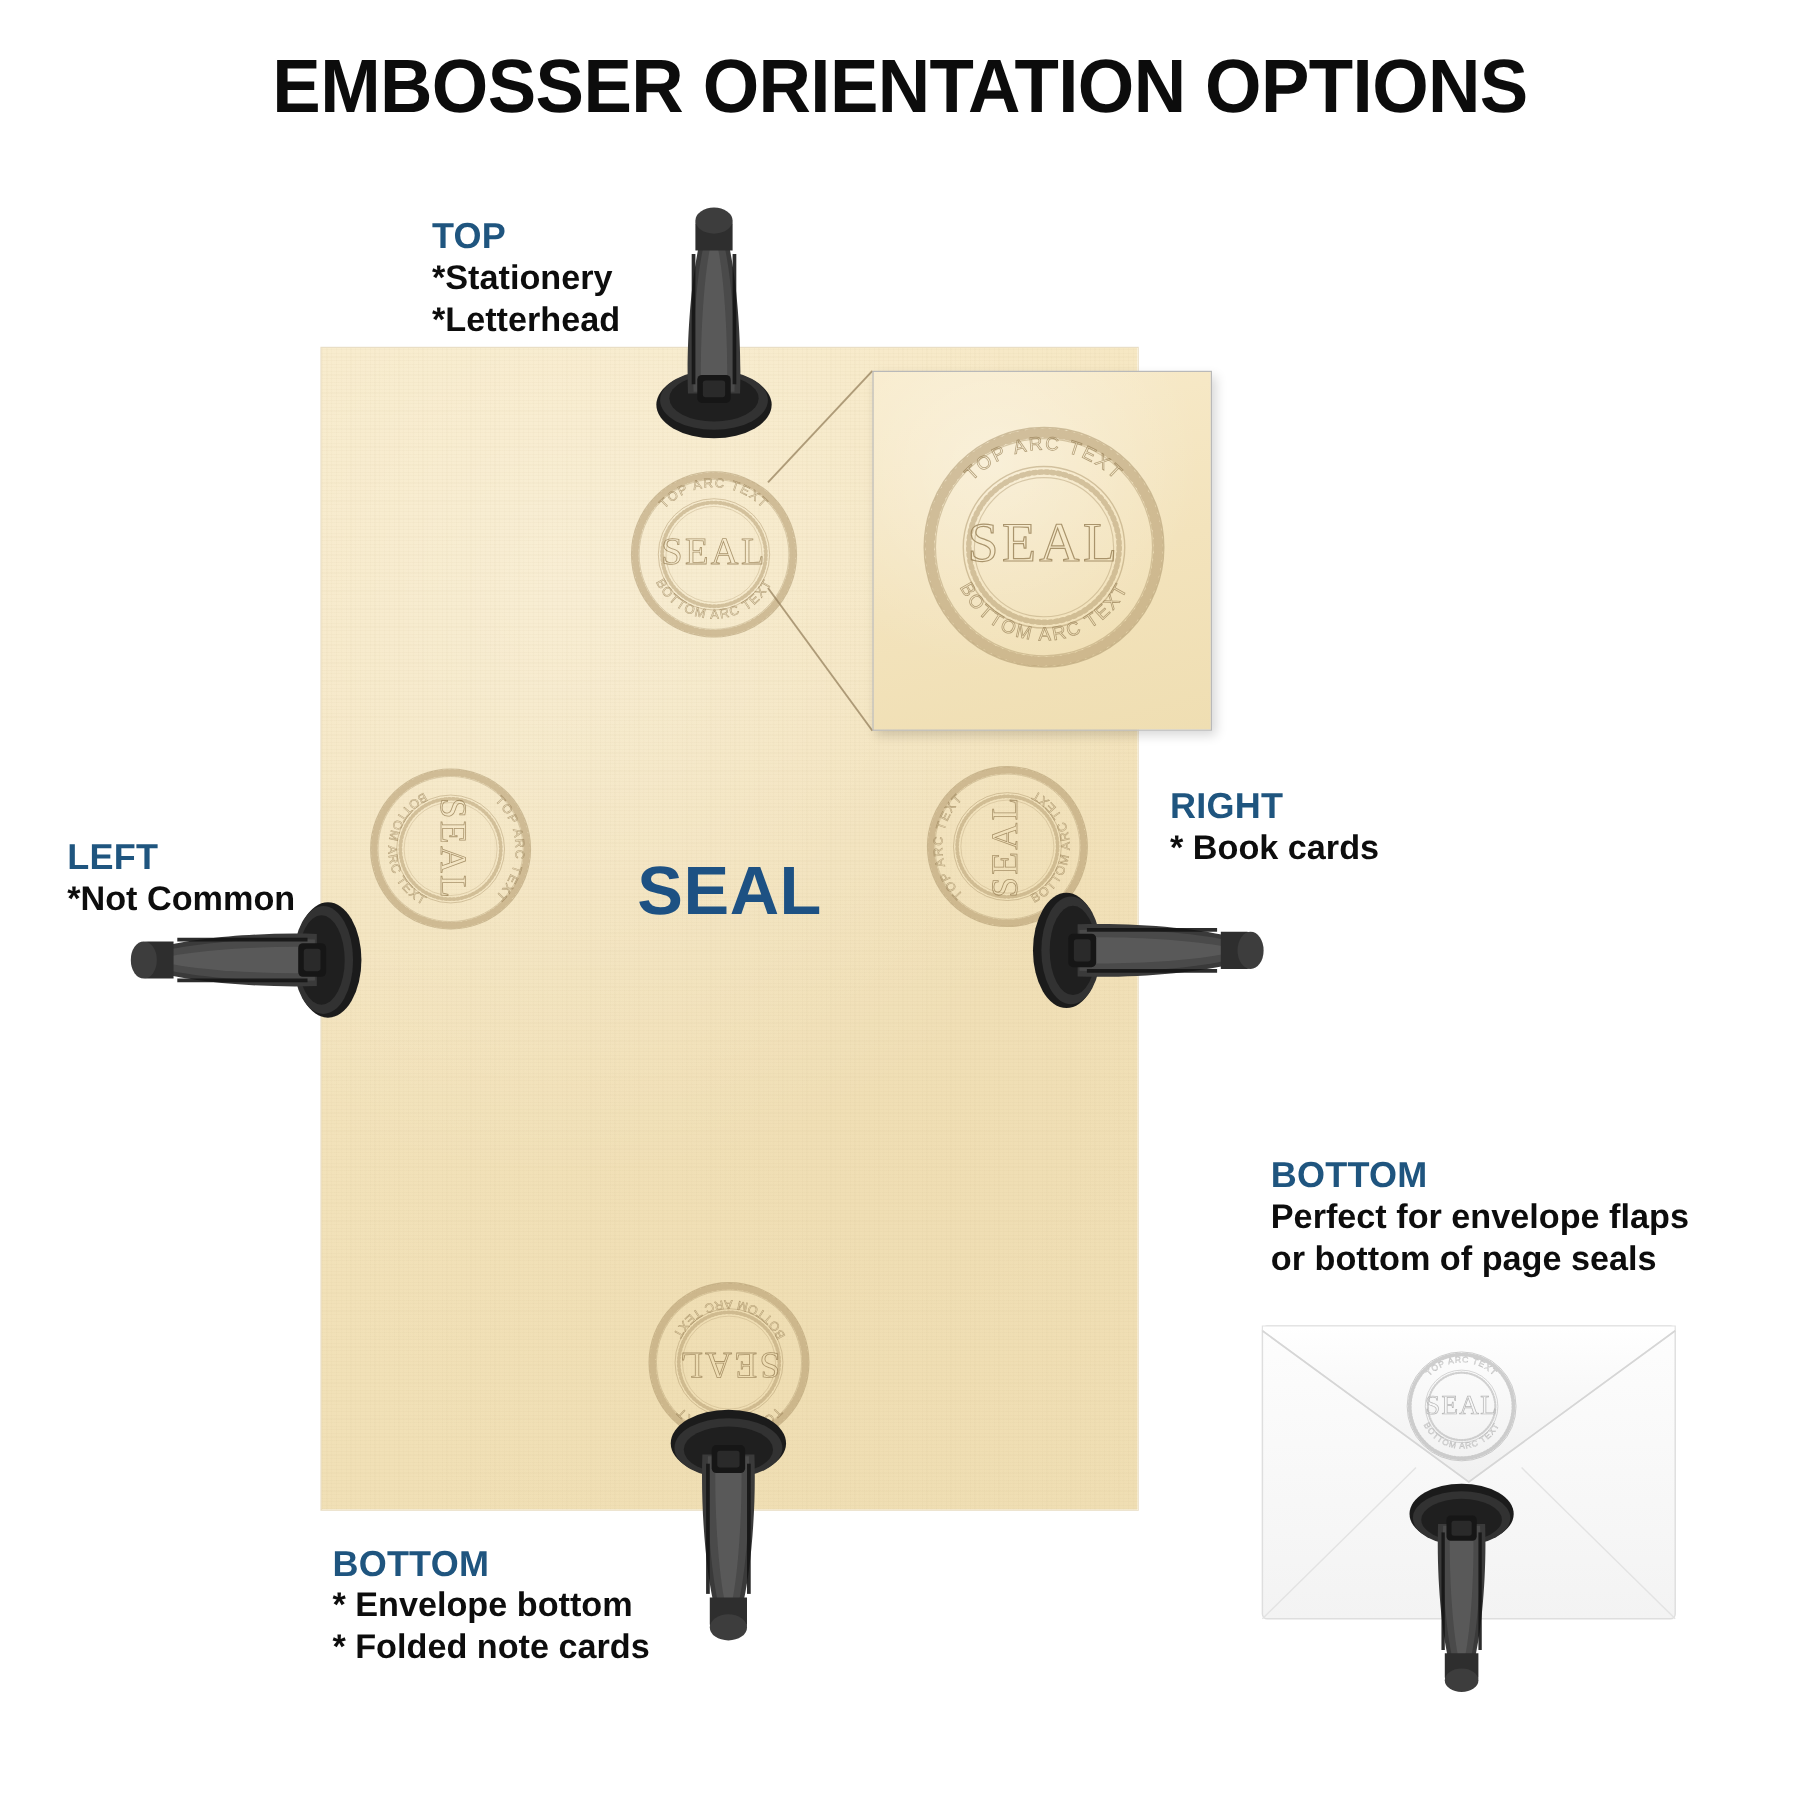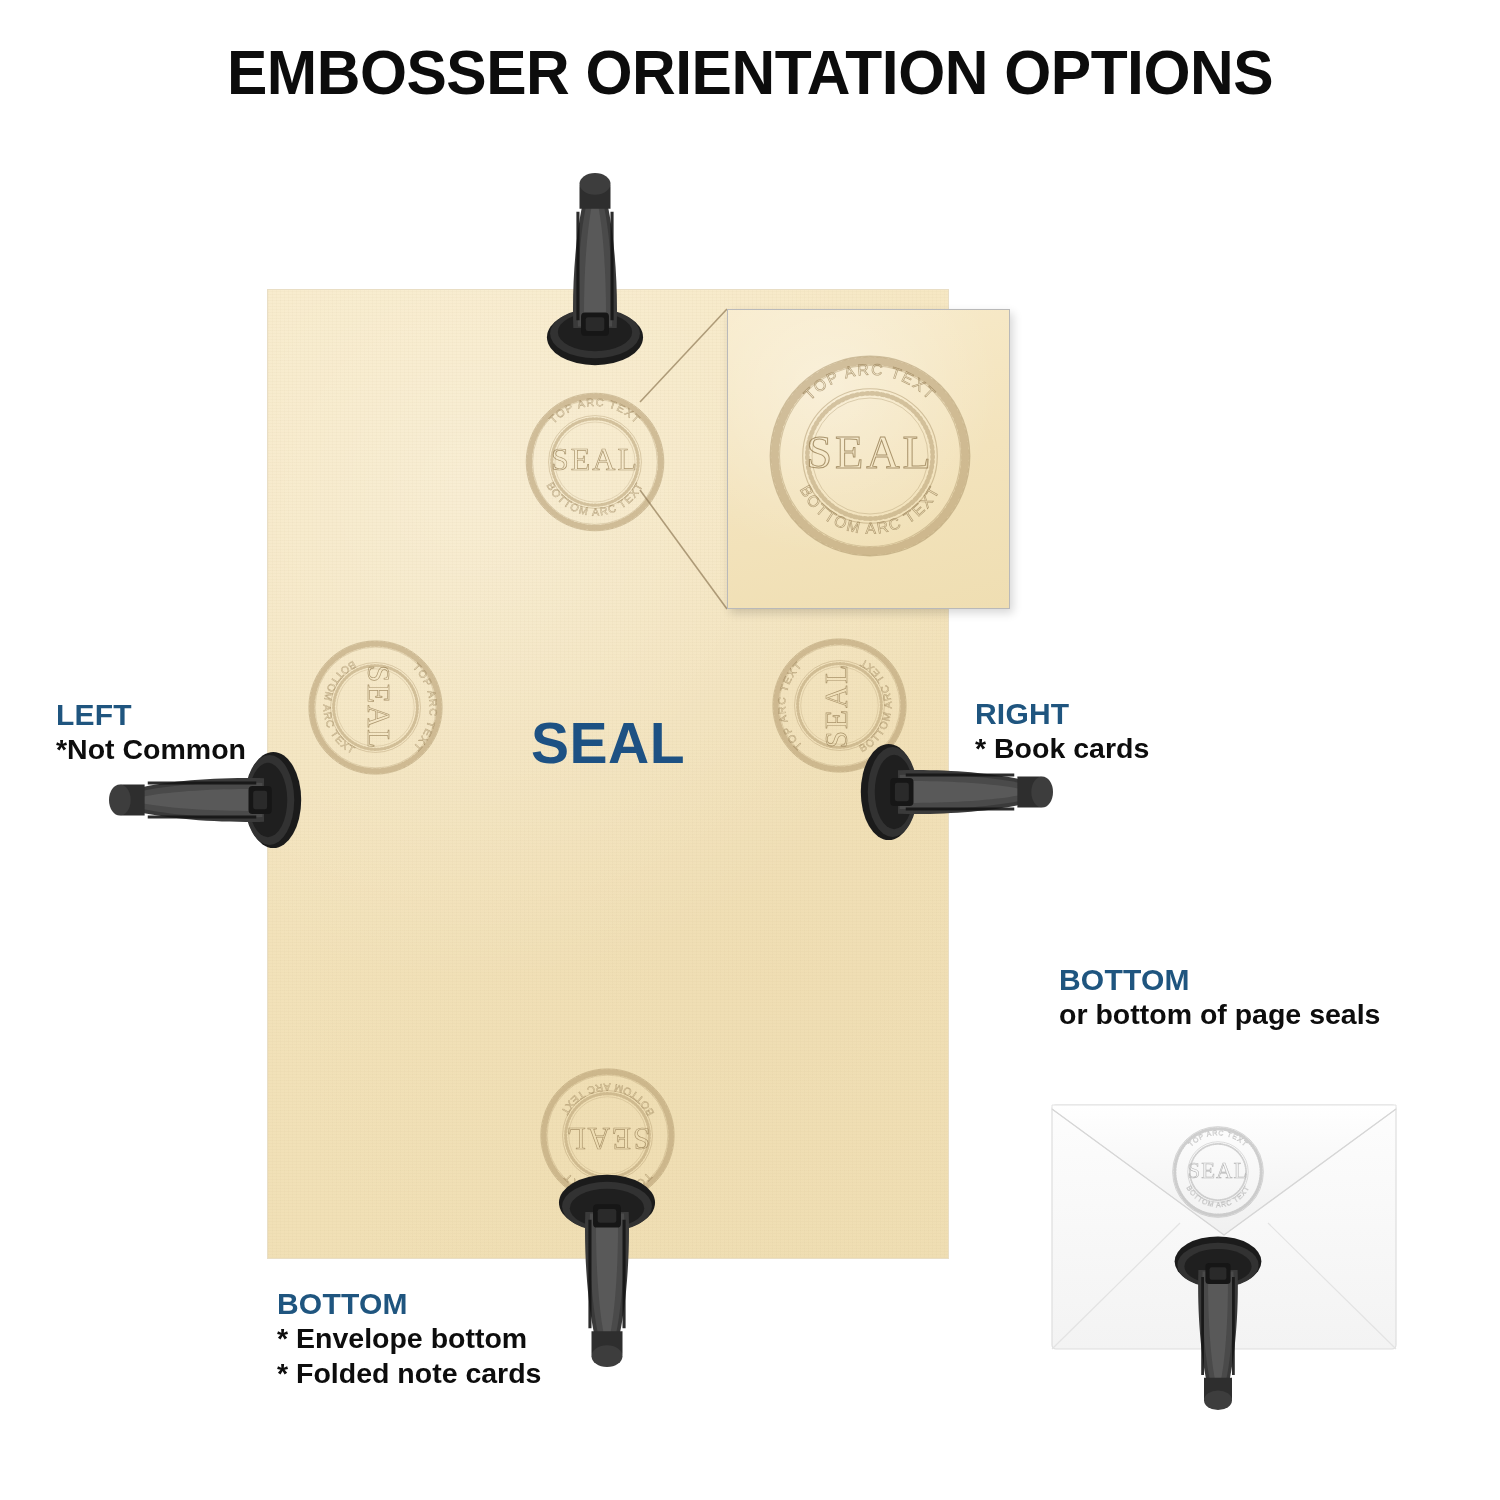--- a/index.html
+++ b/index.html
@@ -280,33 +280,39 @@
       </g>
     </svg>
   </div>
 
   <div class="embosser" style="left:1162px; top:1215px; width:112px; height:222px; transform: rotate(180deg);">
     <svg viewBox="0 0 160 260">
         <use href="#embosser-art"></use>
       </svg>
   </div>
 
+  <div class="label-block" style="left:360px; top:180px;">
+    <div class="label-head">TOP</div>
+    <div class="label-line">*Stationery</div>
+    <div class="label-line">*Letterhead</div>
+  </div>
 
   <div class="label-block" style="left:56px; top:697px;">
     <div class="label-head">LEFT</div>
     <div class="label-line">*Not Common</div>
   </div>
 
-  <div class="label-block" style="left:975px; top:696px;">
+  <div class="label-block" style="left:975px; top:655px;">
     <div class="label-head">RIGHT</div>
     <div class="label-line">* Book cards</div>
   </div>
 
   <div class="label-block" style="left:1059px; top:962px;">
     <div class="label-head">BOTTOM</div>
+    <div class="label-line">Perfect for envelope flaps</div>
     <div class="label-line">or bottom of page seals</div>
   </div>
 
   <div class="label-block" style="left:277px; top:1286px;">
     <div class="label-head">BOTTOM</div>
     <div class="label-line">* Envelope bottom</div>
     <div class="label-line">* Folded note cards</div>
   </div>
 
   <div class="center-caption">

